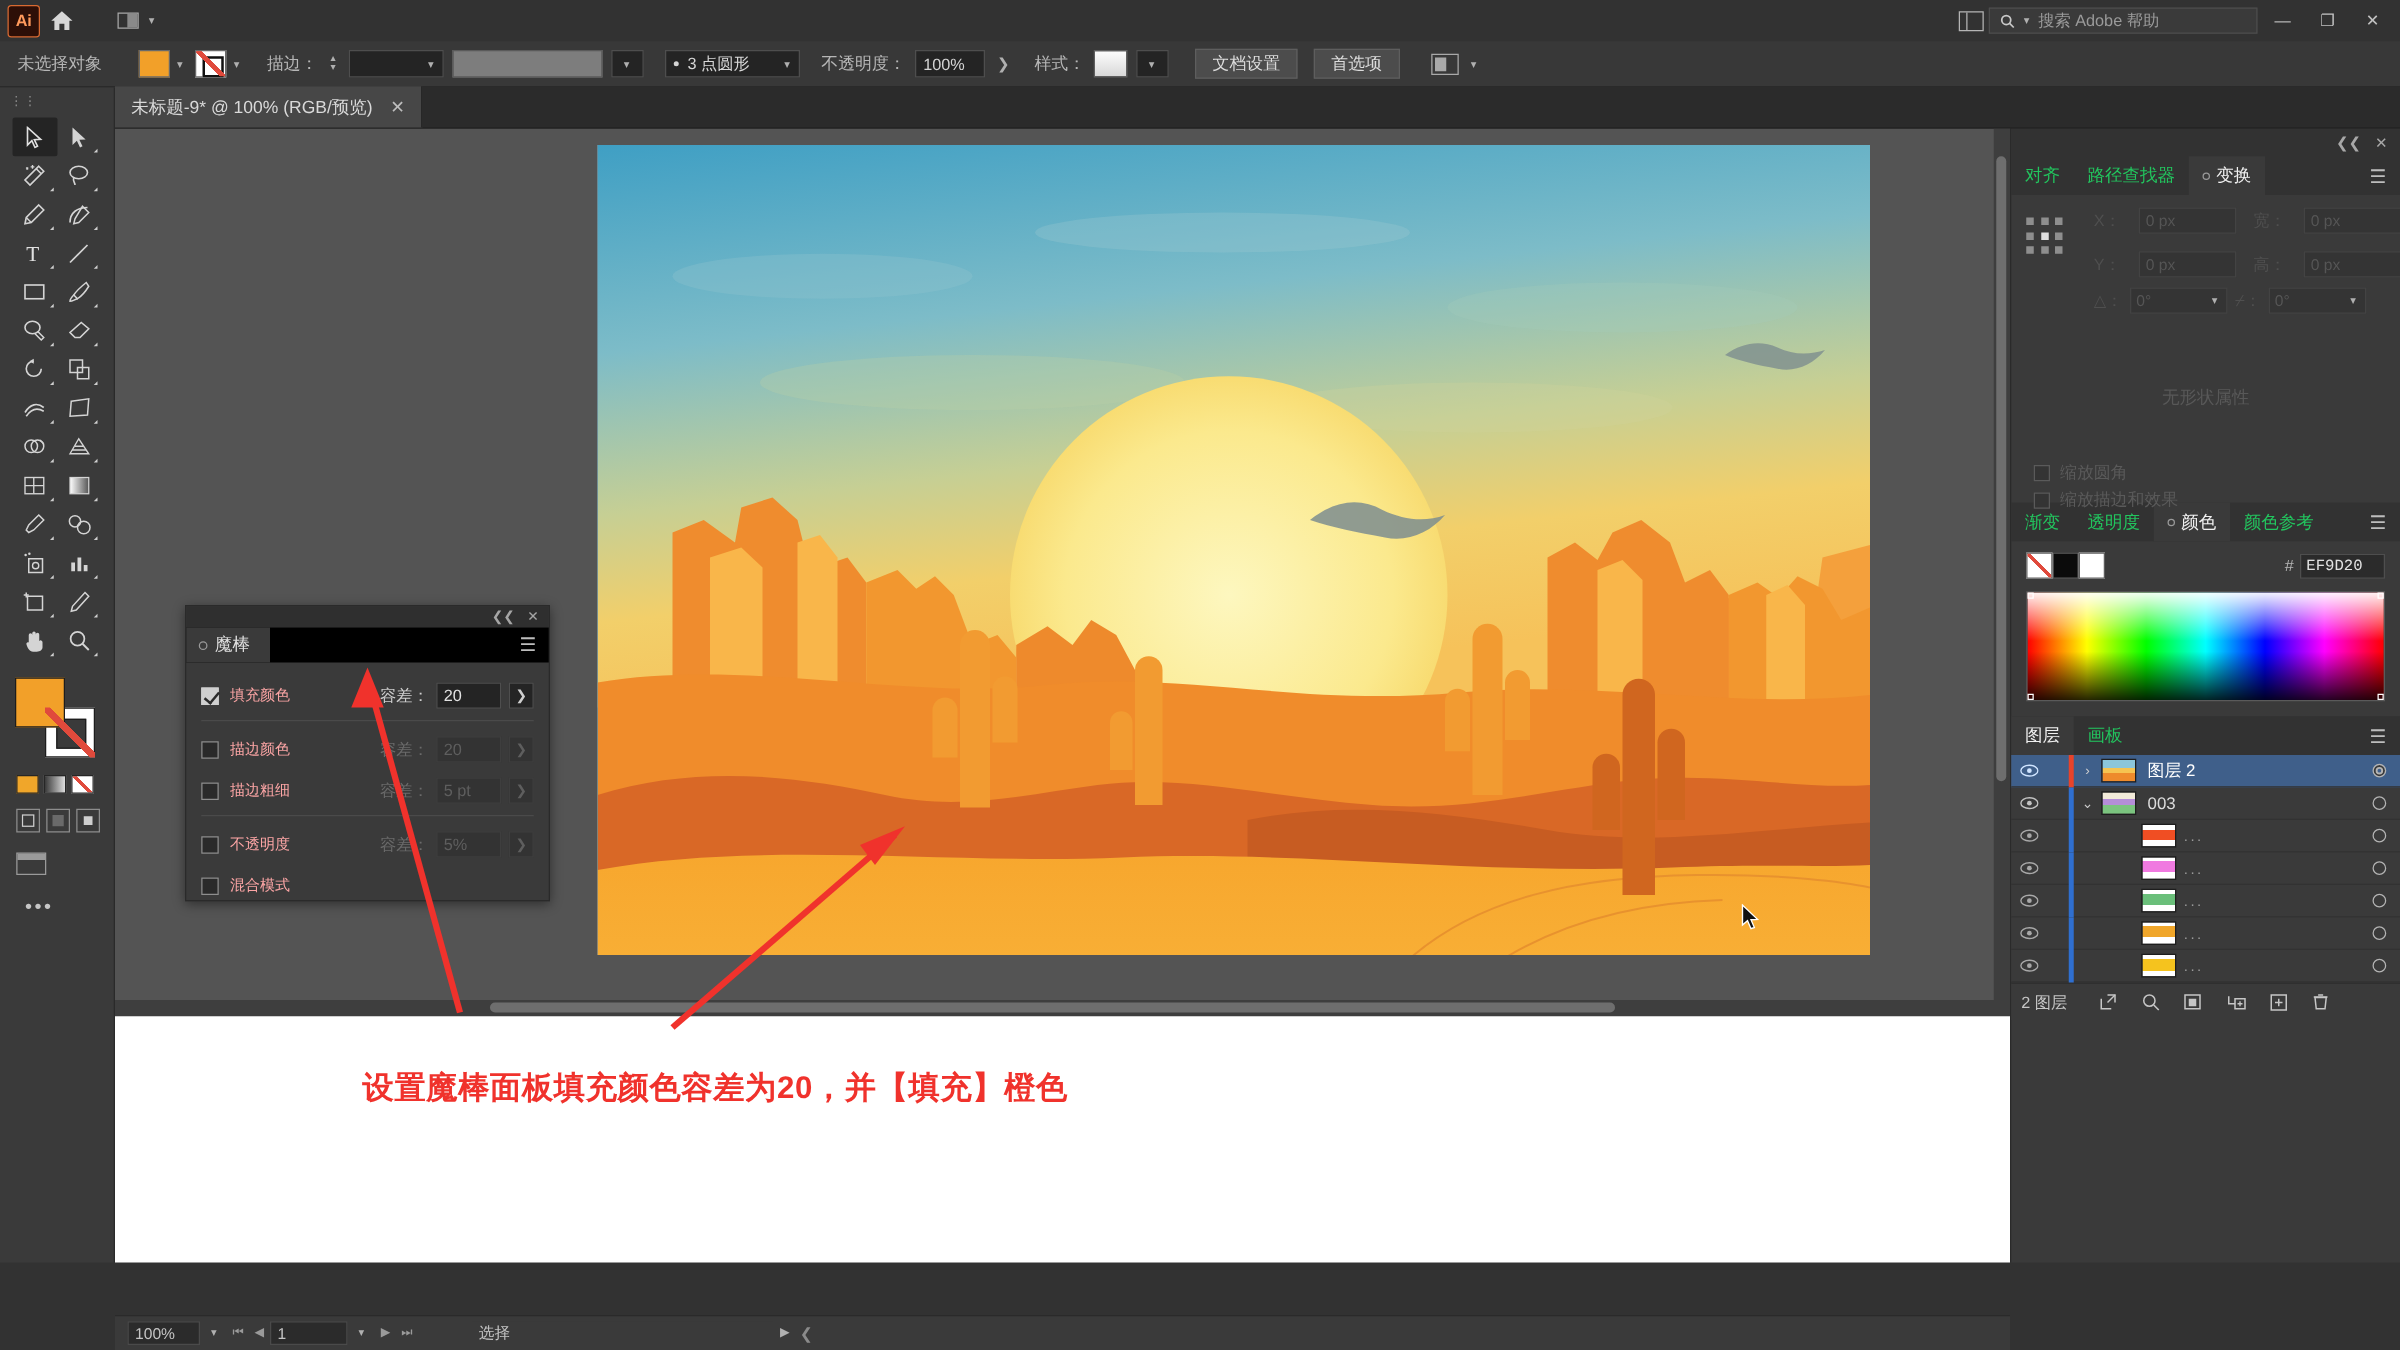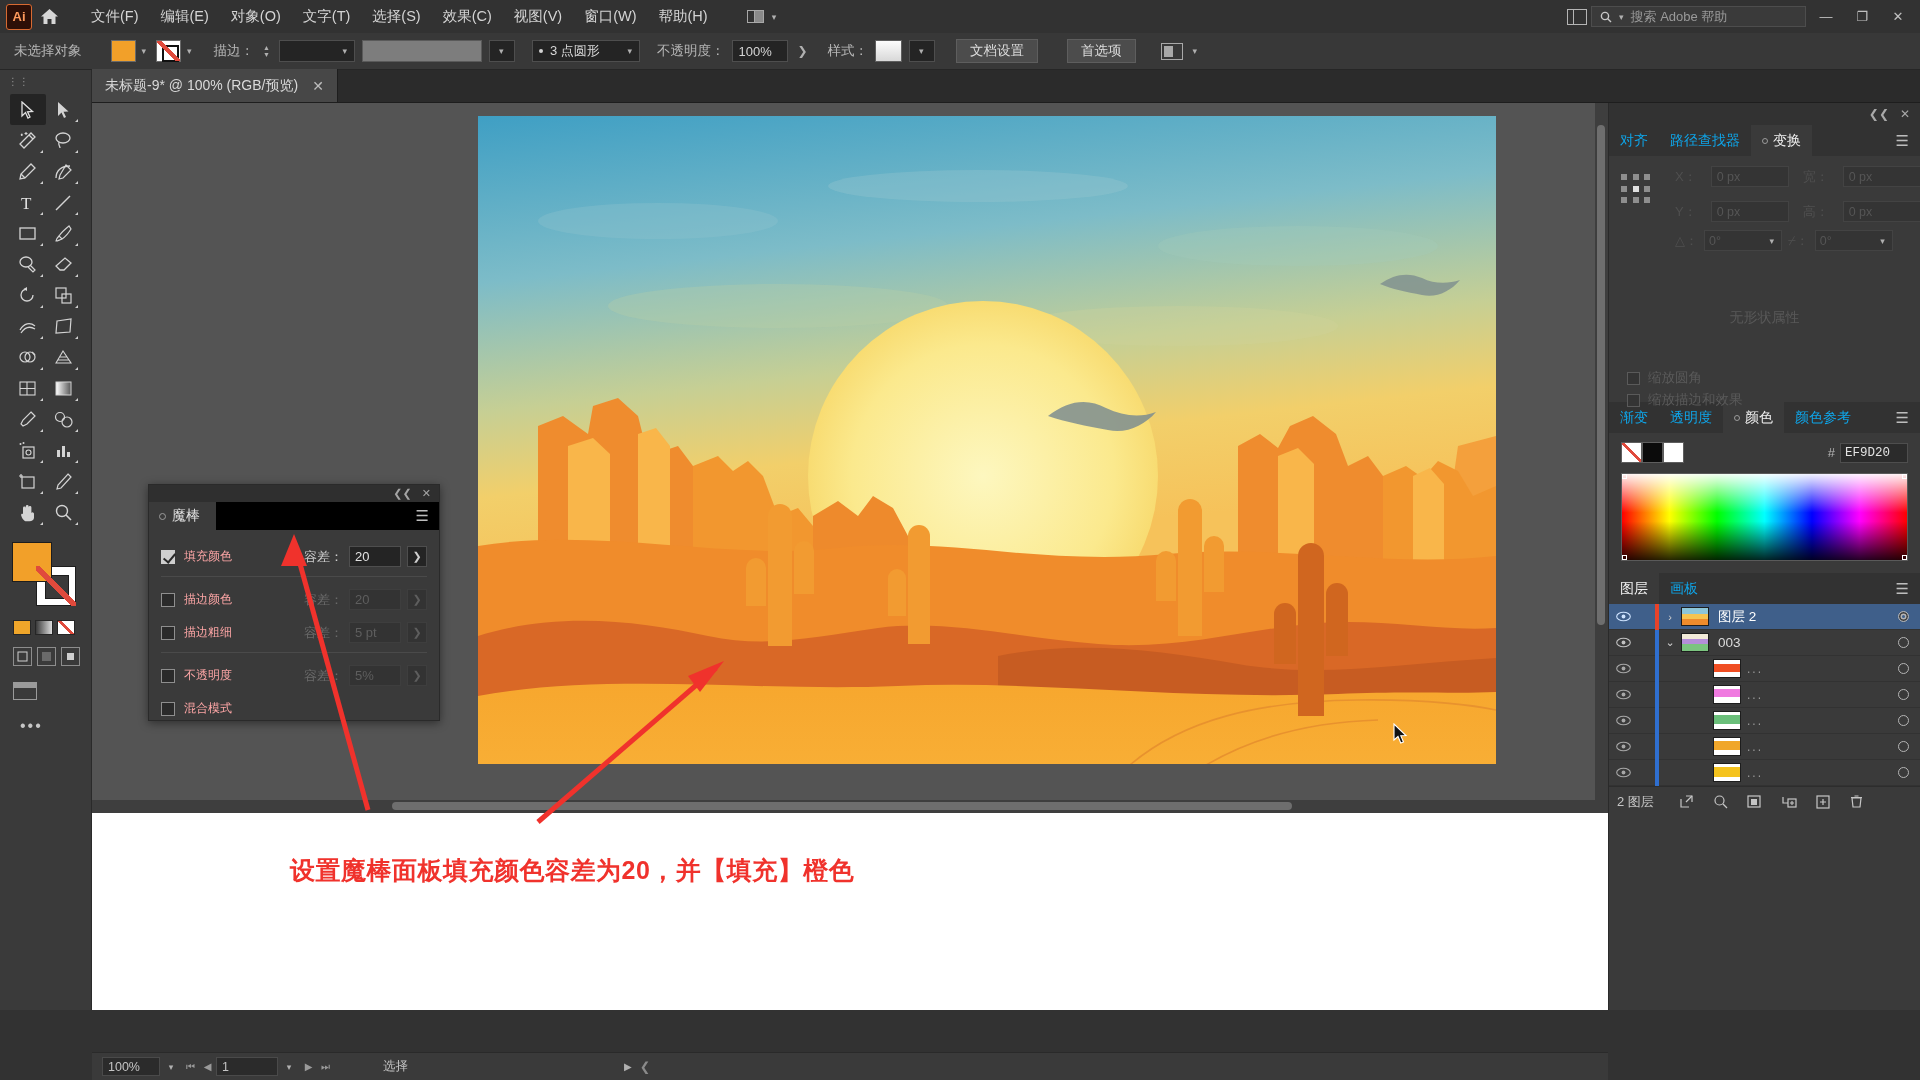--- a/index.html
+++ b/index.html
@@ -175,21 +175,21 @@
   }
   .wp-input.dim{ color:#5e5e5e;border-color:#3e3e3e;background:#333;}
   .wp-arrow{ width:20px;height:21px;border:1px solid #4e4e4e;background:#242424;display:flex;align-items:center;justify-content:center;color:#cfcfcf;font-size:11px;}
   .wp-arrow.dim{ color:#5e5e5e;border-color:#3e3e3e;background:#333;}
   .wp-sep{ height:1px;background:#4a4a4a;margin:3px 0; }
 
   
   .right-dock{ position:absolute; right:0; top:103px; width:312px; height:907px; background:#3a3a3a; border-left:1px solid #2a2a2a;}
   .pnl-topbar{ height:22px;background:#323232;display:flex;align-items:center;justify-content:flex-end;gap:11px;padding-right:10px;color:#a8a8a8;font-size:12px;}
   .pnl-tabs{ height:31px;background:#323232;display:flex;align-items:stretch;}
-  .pnl-tab{ display:flex;align-items:center;padding:0 11px;color:#0ea5e9;font-size:14px;white-space:nowrap;}
+  .pnl-tab{ display:flex;align-items:center;padding:0 11px;color:#22c55e;font-size:14px;white-space:nowrap;}
   .pnl-tab.active{ background:#3a3a3a;color:#f0f0f0;}
   .pnl-tab .dot{ width:6px;height:6px;border:1px solid #9a9a9a;border-radius:50%;margin-right:5px;}
   .pnl-burger{ margin-left:auto;display:flex;align-items:center;padding:0 11px;color:#bdbdbd;font-size:15px;}
 
   
   .xf-body{ padding:10px 12px; position:relative; height:240px;}
   .xf-ref{ position:absolute;left:12px;top:18px;width:32px;height:32px;display:grid;grid-template-columns:repeat(3,1fr);grid-template-rows:repeat(3,1fr);gap:3px;}
   .xf-ref i{ background:#8e8e8e;width:6px;height:6px;}
   .xf-ref i.c{ background:#e0e0e0;}
   .xf-grid{ margin-left:54px;display:grid;grid-template-columns:auto 78px auto 78px auto;row-gap:8px;column-gap:6px;align-items:center;gap:14px;}
@@ -268,31 +268,20 @@
 
 <div id="app">
 
   <div class="menubar">
     <div class="ai-logo">Ai</div>
     <div class="home-btn">
       <svg width="19" height="17" viewBox="0 0 19 17">
           <path d="M9.5 1 L18 8.5 H15.5 V16 H11.5 V11 H7.5 V16 H3.5 V8.5 H1 Z" fill="#d6d6d6"></path>
         </svg>
     </div>
-    <div class="menu-items">
-      <div class="menu-item">文件(F)</div>
-      <div class="menu-item">编辑(E)</div>
-      <div class="menu-item">对象(O)</div>
-      <div class="menu-item">文字(T)</div>
-      <div class="menu-item">选择(S)</div>
-      <div class="menu-item">效果(C)</div>
-      <div class="menu-item">视图(V)</div>
-      <div class="menu-item">窗口(W)</div>
-      <div class="menu-item">帮助(H)</div>
-    </div>
     <div class="arrange-btn">
       <span class="arrange-grid">
           <i></i>
           <i></i>
         </span>
       <span class="caret">▾</span>
     </div>
 
     <div class="menu-right">
       <span class="doc-arrange-ico">
@@ -344,21 +333,21 @@
     </div>
     <div class="ctrl-label" style="margin-left:10px;">不透明度：</div>
     <div class="ctrl-field opacity-val">100%</div>
     <span class="caret" style="font-size:12px;">❯</span>
     <div class="ctrl-label" style="margin-left:10px;">样式：</div>
     <div class="style-sw"></div>
     <div class="ctrl-select" style="width:26px;">
         <span class="caret">▾</span>
       </div>
     <div class="ctrl-btn" style="margin-left:14px;">文档设置</div>
-    <div class="ctrl-btn" style="margin-left:22px;">首选项</div>
+    <div class="ctrl-btn" style="margin-left:6px;">首选项</div>
     <span class="align-ico" style="margin-left:18px;"></span>
     <span class="caret">▾</span>
   </div>
 
   <div class="tabbar">
     <div class="doctab">
       <span>未标题-9* @ 100% (RGB/预览)</span>
       <span class="x">✕</span>
     </div>
   </div>

